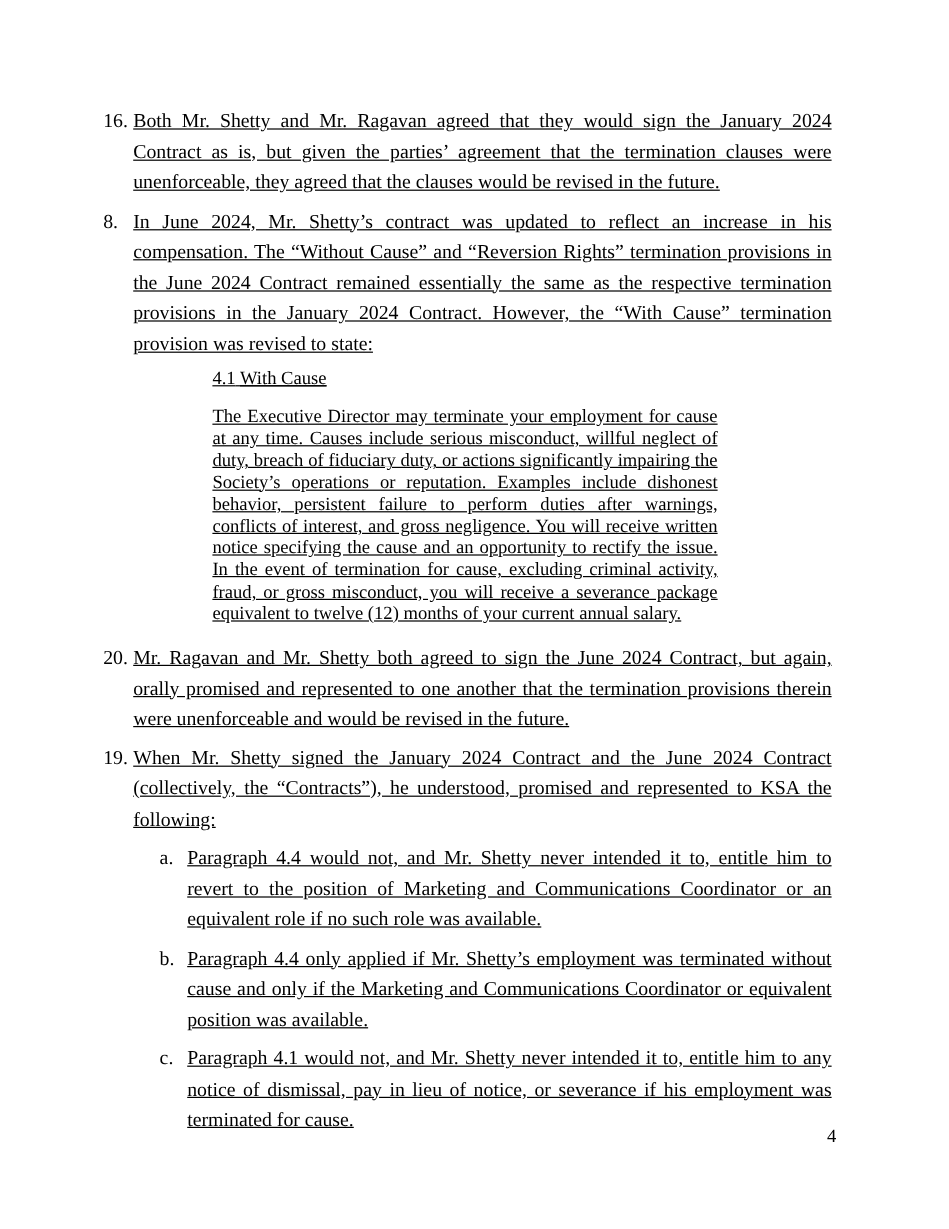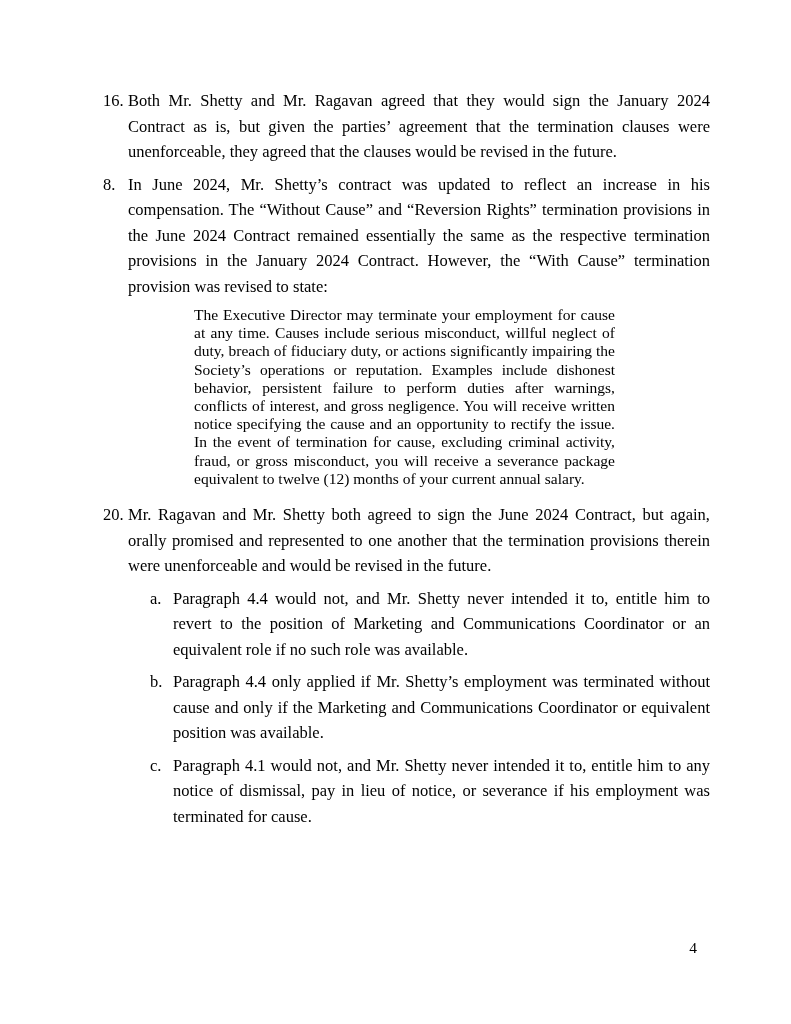--- a/index.html
+++ b/index.html
@@ -11,23 +11,24 @@
     position: relative;
     width: 791px;
     height: 1024px;
     background: #ffffff;
     font-family: "Liberation Serif", "DejaVu Serif", serif;
     color: #000000;
     overflow: hidden;
   }
   .doc-content {
     position: absolute;
-    left: 103px;
+    left: 86px;
     top: 88px;
     width: 607px;
+    text-decoration: underline;
   }
   .para {
     position: relative;
     padding-left: 25px;
     font-size: 16.5px;
     line-height: 25.5px;
     text-align: justify;
     margin: 0 0 7px 0;
   }
   .para .para-num {
@@ -81,28 +82,37 @@
     <div class="para">
       <span class="para-num">16.</span>
       <span class="para-text">Both Mr. Shetty and Mr. Ragavan agreed that they would sign the January 2024 Contract as is, but given the parties’ agreement that the termination clauses were unenforceable, they agreed that the clauses would be revised in the future.</span>
     </div>
 
     <div class="para">
       <span class="para-num">8.</span>
       <span class="para-text">In June 2024, Mr. Shetty’s contract was updated to reflect an increase in his compensation. The “Without Cause” and “Reversion Rights” termination provisions in the June 2024 Contract remained essentially the same as the respective termination provisions in the January 2024 Contract. However, the “With Cause” termination provision was revised to state:</span>
     </div>
 
+    <div class="quote-heading">
+      <span class="q-num">4.1</span>
+      <span> </span>
+      <span class="q-title">With Cause</span>
+    </div>
 
     <div class="quote-body">The Executive Director may terminate your employment for cause at any time. Causes include serious misconduct, willful neglect of duty, breach of fiduciary duty, or actions significantly impairing the Society’s operations or reputation. Examples include dishonest behavior, persistent failure to perform duties after warnings, conflicts of interest, and gross negligence. You will receive written notice specifying the cause and an opportunity to rectify the issue. In the event of termination for cause, excluding criminal activity, fraud, or gross misconduct, you will receive a severance package equivalent to twelve (12) months of your current annual salary.</div>
 
     <div class="para">
       <span class="para-num">20.</span>
       <span class="para-text">Mr. Ragavan and Mr. Shetty both agreed to sign the June 2024 Contract, but again, orally promised and represented to one another that the termination provisions therein were unenforceable and would be revised in the future.</span>
     </div>
 
+    <div class="para">
+      <span class="para-num">19.</span>
+      <span class="para-text">When Mr. Shetty signed the January 2024 Contract and the June 2024 Contract (collectively, the “Contracts”), he understood, promised and represented to KSA the following:</span>
+    </div>
 
     <div class="subpara">
       <span class="sub-letter">a.</span>
       <span class="sub-text">Paragraph 4.4 would not, and Mr. Shetty never intended it to, entitle him to revert to the position of Marketing and Communications Coordinator or an equivalent role if no such role was available.</span>
     </div>
 
     <div class="subpara">
       <span class="sub-letter">b.</span>
       <span class="sub-text">Paragraph 4.4 only applied if Mr. Shetty’s employment was terminated without cause and only if the Marketing and Communications Coordinator or equivalent position was available.</span>
     </div>

